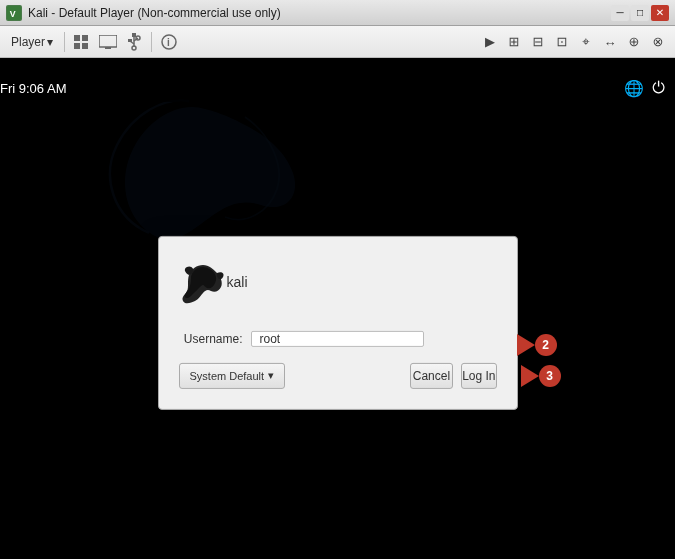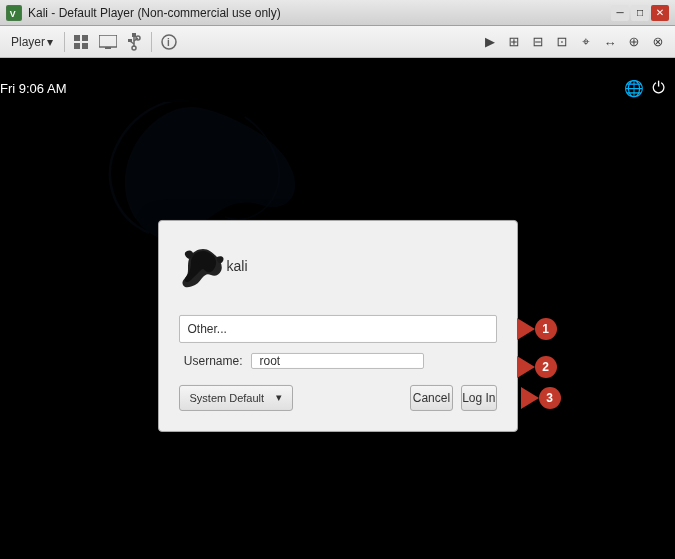--- a/index.html
+++ b/index.html
@@ -259,21 +259,21 @@
       height: 26px;
       padding: 0 10px;
       background: linear-gradient(to bottom, #f5f5f5, #e0e0e0);
       border: 1px solid #aaa;
       border-radius: 3px;
       font-size: 11px;
       color: #333;
       cursor: pointer;
       display: flex;
       align-items: center;
-      gap: 12px;
+      gap: 4px;
     }
 
     .dialog-actions {
       display: flex;
       gap: 8px;
     }
 
     .cancel-btn {
       height: 26px;
       padding: 0 2px;
@@ -447,28 +447,20 @@
 
           <path d="M24,4 C18,4 12,8 10,14 C8,20 10,26 8,30 C6,34 2,36 4,40 C6,44 12,42 16,40 C20,38 22,34 24,32 C26,30 28,28 32,30 C36,32 40,30 42,26 C44,22 42,16 38,12 C34,8 30,4 24,4 Z" fill="#222"></path>
           <path d="M24,6 C28,6 34,9 36,13 C38,17 37,21 35,24 C33,27 30,28 28,27 C26,26 25,24 24,24 C23,24 21,26 19,28 C17,30 14,33 12,35 C10,37 7,38 6,36 C5,34 7,32 9,29 C11,26 12,22 12,17 C12,12 16,6 24,6 Z" fill="#111"></path>
 
           <path d="M10,14 C6,12 4,8 8,6 C12,4 16,8 14,12 Z" fill="#1a1a1a"></path>
           <path d="M38,12 C42,10 46,12 44,16 C42,20 38,18 38,14 Z" fill="#1a1a1a"></path>
         </svg>
         <span class="dialog-username-label">kali</span>
       </div>
 
-      <div class="other-field-row">
-        <input type="text" class="other-input" value="Other..." style="">
-        
-        <div class="arrow-badge" style="position:absolute; right:-60px; top:3px; flex-direction:row-reverse;">
-          <div class="badge-circle">1</div>
-          <div class="arrow-shape" style="transform: scaleX(-1); border-right-color:#c0392b;"></div>
-        </div>
-      </div>
 
       <div class="username-row">
         <span class="username-label">Username:</span>
         <div style="position:relative; flex:1;">
           <input type="text" class="username-input" value="root" style="">
           
           <div class="arrow-badge" style="position:absolute; right:-60px; top:3px; flex-direction:row-reverse;">
             <div class="badge-circle">2</div>
             <div class="arrow-shape" style="transform: scaleX(-1); border-right-color:#c0392b;"></div>
           </div>

